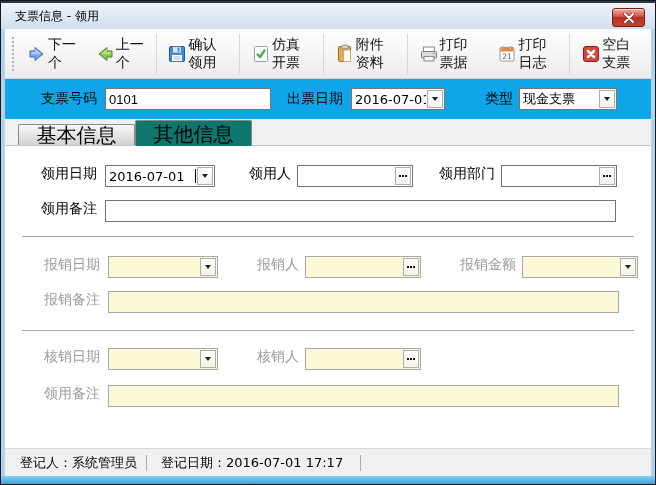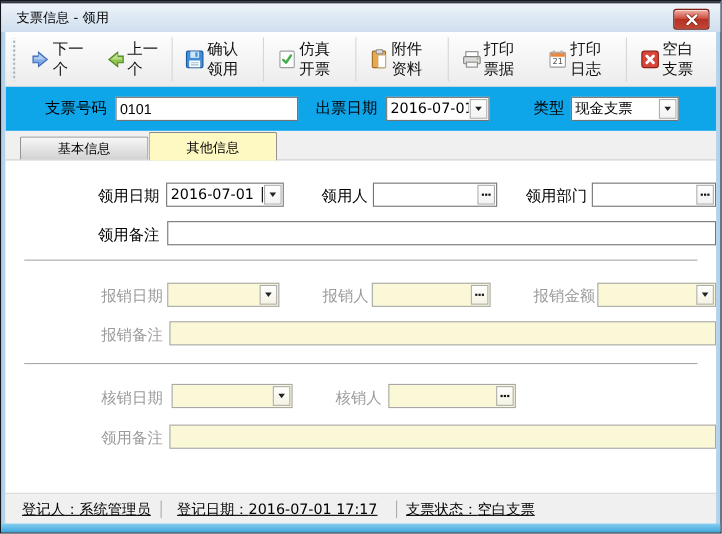--- a/index.html
+++ b/index.html
@@ -55,53 +55,53 @@
   .tri { width:0; height:0; border-left:3.5px solid transparent;
          border-right:3.5px solid transparent; border-top:4.5px solid #222; }
   .dots { width:2px; height:2px; background:#141414; box-shadow:3px 0 #141414,6px 0 #141414;
           position:relative; left:-3px; }
   .caret { width:1px; height:14px; background:#000; margin-left:1px; flex:none; }
 
   .h-f2 { width:94px; } .h-f3 { width:98px; }
 
   
   .tabstrip { height:27px; background:#f0f0f0; border-bottom:1px solid #c6c6c6;
-              display:flex; align-items:flex-end; padding-left:13px; font-size:12px; }
+              display:flex; align-items:flex-end; padding-left:13px; font-size:20px; }
   .tab { width:117px; text-align:center; cursor:pointer; color:#000; }
   .tab-inactive { height:21px; line-height:21px;
                   background:linear-gradient(#f7f7f7,#d2d2d2);
                   border:1px solid #8a8a8a; border-bottom:none; border-radius:2px 2px 0 0; }
-  .tab-active { height:26px; line-height:26px; background:#fef9c3; border:1px solid #8a8a8a;
+  .tab-active { height:26px; line-height:26px; background:#0f766e; border:1px solid #8a8a8a;
                 border-bottom:none; border-radius:2px 2px 0 0; margin-bottom:-1px;
                 position:relative; z-index:2; }
 
   
   .content { height:302px; background:#fff; padding-top:19px; overflow:hidden; font-size:14px; }
-  .frow { display:flex; align-items:flex-end; height:23px;padding-left:48px; }
+  .frow { display:flex; align-items:flex-start; height:23px; }
   .c-l1 { margin-left:36px; width:64px; }
   .c-l2 { margin-left:34px; width:48px; }
   .c-l3 { margin-left:26px; width:62px; }
   .c-f1 { width:110px; } .c-f2 { width:116px; } .c-f3 { width:116px; }
   .c-notes { width:511px; }
   .mt12 { margin-top:12px; } .mt14 { margin-top:14px; } .mt17 { margin-top:17px; } .mt19 { margin-top:19px; }
   .hsep { border-top:1px solid #a9a9a9; margin:0 17px; }
   .sep1 { margin-top:13px; } .sep2 { margin-top:16px; }
 
   .disabled .lbl { color:#9b9b9b;margin-left:39px; }
   .disabled .field { background:#fbf8d7; border-color:#a8a8a8; }
   .disabled .fbtn { background:linear-gradient(#ffffff,#f5f3e4); }
 
   
   .statusbar { height:28px; background:#f0f0f0; border-top:1px solid #dadada;
                display:flex; align-items:center; font-size:13px; color:#000; }
   .sb-pad { width:15px; flex:none; }
   .sb-div { width:1px; height:16px; background:#ababab; flex:none; }
   .d1 { margin-left:9px; margin-right:14px; }
   .d2 { margin-left:17px; margin-right:8px; }
-  .sb-item { white-space:nowrap;text-decoration:underline; }
+  .sb-item { white-space:nowrap; }
 
   
   .bottombar { height:8px; background:linear-gradient(#86cff0,#3da4da); }
 </style>
 </head>
 <body>
 
 <div class="window">
 
   <div class="titlebar">
@@ -338,20 +338,19 @@
       </div>
 
     </div>
 
     <div class="statusbar">
       <span class="sb-pad"></span>
       <span class="sb-item"><span>登记人：</span><span>系统管理员</span></span>
       <span class="sb-div d1"></span>
       <span class="sb-item"><span>登记日期：</span><span>2016-07-01 17:17</span></span>
       <span class="sb-div d2"></span>
-      <span class="sb-item"><span>支票状态：</span><span>空白支票</span></span>
     </div>
 
   </div>
 
   <div class="bottombar"></div>
 
 </div>
 
 </body></html>

